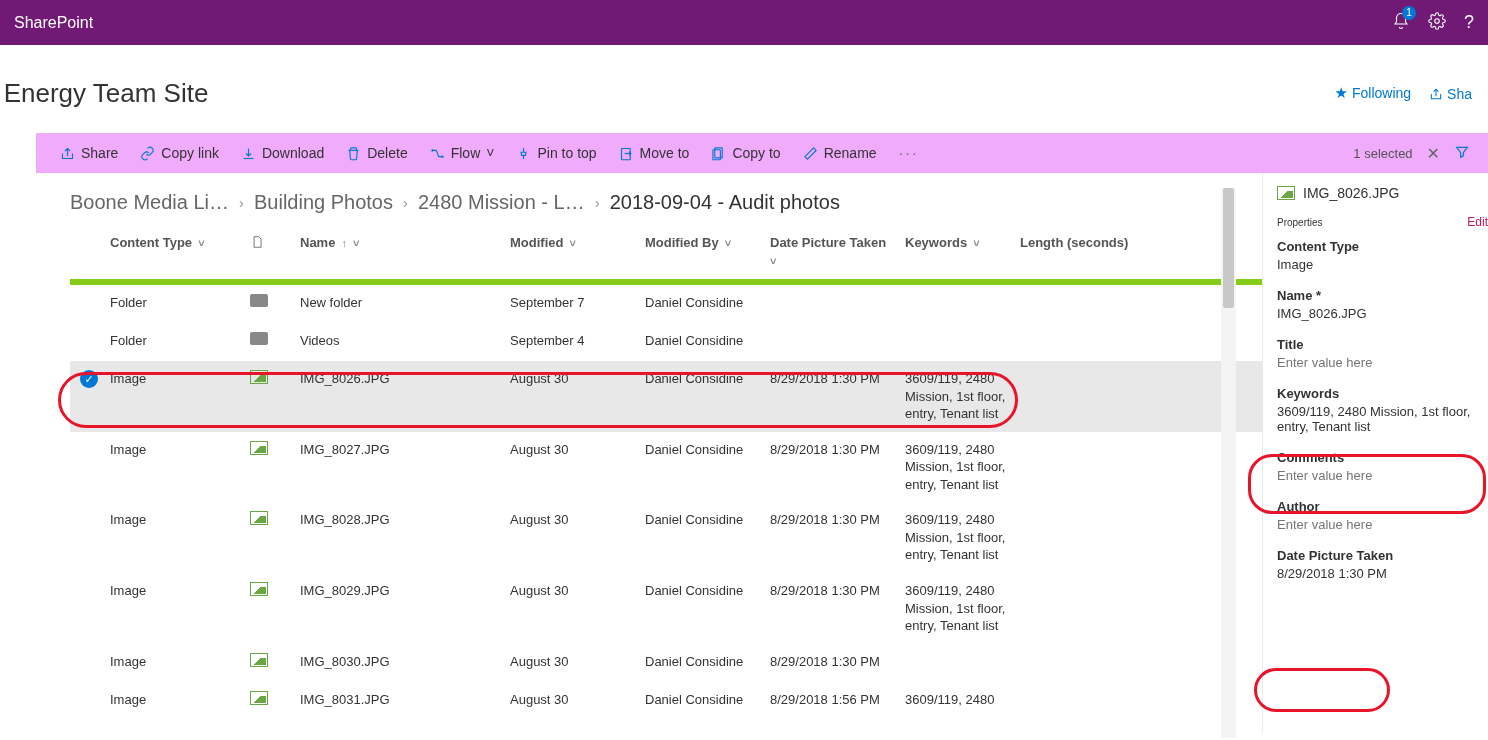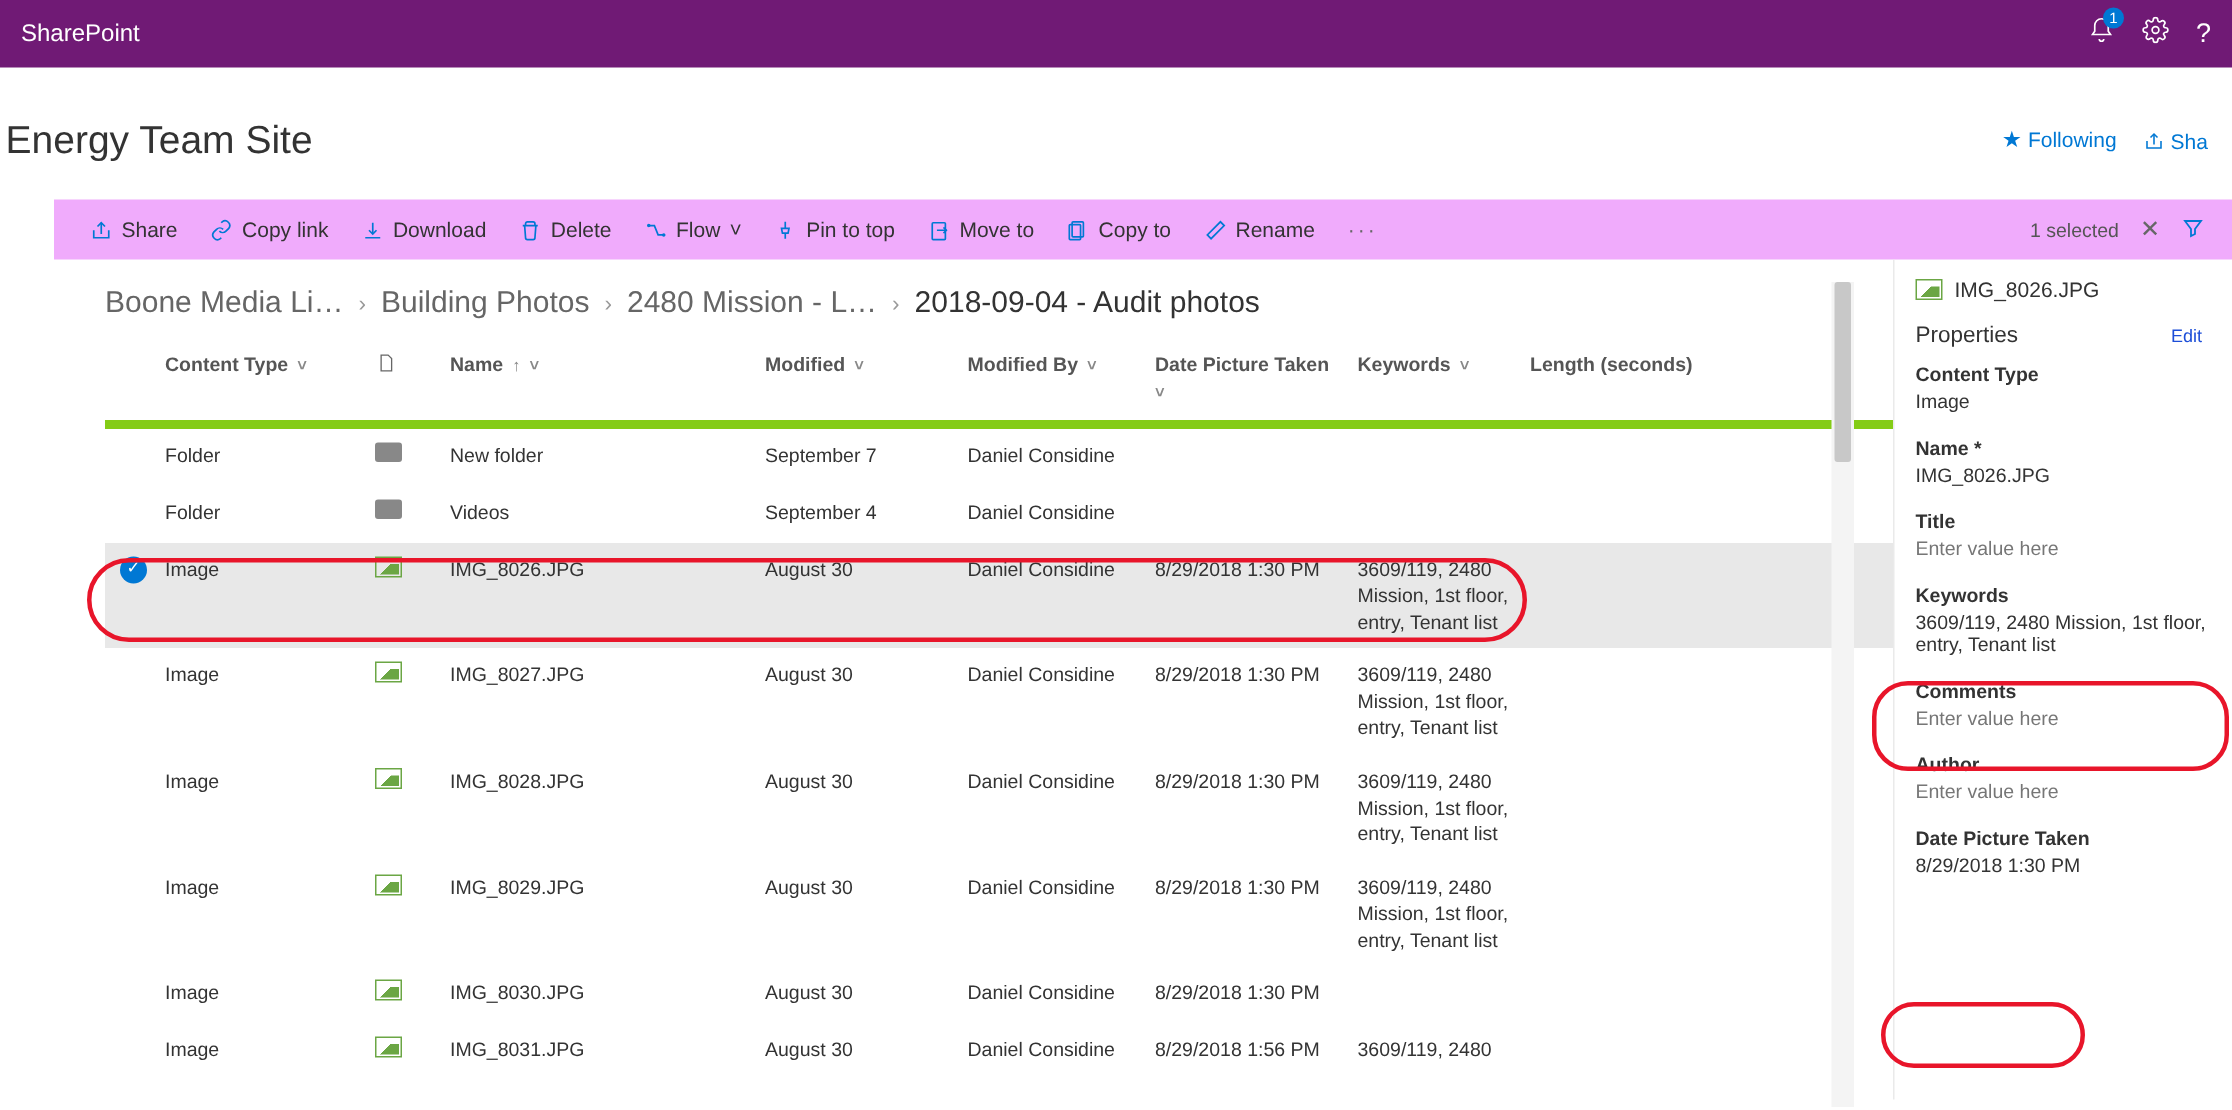--- a/index.html
+++ b/index.html
@@ -52,22 +52,22 @@
   
   .anno { position: absolute; border: 3px solid #e8152a; border-radius: 30px; pointer-events: none; }
   .anno1 { left: 58px; top: 372px; width: 960px; height: 56px; border-radius: 28px; }
   .anno2 { left: 1248px; top: 454px; width: 238px; height: 60px; border-radius: 24px; }
   .anno3 { left: 1254px; top: 668px; width: 136px; height: 44px; border-radius: 22px; }
 
   
   .details { width: 226px; border-left: 1px solid #eaeaea; padding: 12px 0 0 14px; font-size: 13px; color: #333; height: 560px; }
   .details-title { display:flex; align-items:center; gap:8px; font-size: 14px; margin-bottom: 14px; }
   .prop-header { display: flex; justify-content: space-between; align-items: center; margin-bottom: 10px; }
-  .prop-header .lbl { font-size: 15px; font-weight: 400; }
-  .prop-header .edit { font-size: 12px; color: #1d4ed8; cursor: pointer; margin-right: 20px;}
+  .prop-header .lbl { font-size: 10px; font-weight: 400; }
+  .prop-header .edit { font-size: 12px; color: #be185d; cursor: pointer; margin-right: 0;}
   .prop { margin-bottom: 16px; }
   .prop .plabel { font-size: 13px; font-weight: 600; color: #333; margin-bottom: 3px; }
   .prop .pval { font-size: 13px; color: #333; }
   .prop .placeholder { color: #767676; }
 
   .two-col { display: flex; }
   .two-col .filetable { flex: 1; }
 
   .scrollspacer { position: absolute; right: 252px; top: 188px; width: 15px; height: 550px; background: #f4f4f4; }
   .scrollspacer::before { content:""; position:absolute; top:0; left:2px; width:11px; height:120px; background:#c8c8c8; border-radius: 2px; }

